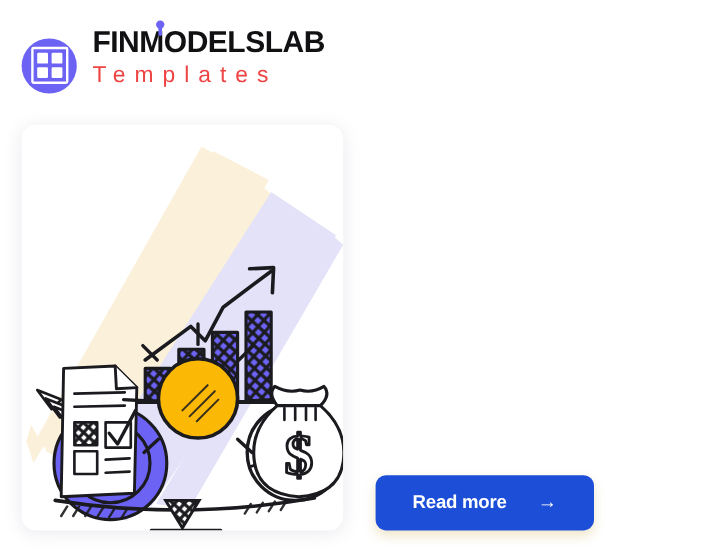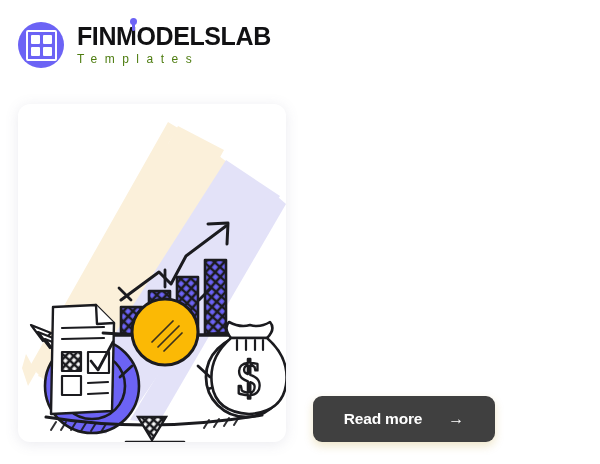--- a/index.html
+++ b/index.html
@@ -24,21 +24,21 @@
   .grid-icon i { display:block; background:#ffffff; border-radius:1px; }
   .brand-text { margin-left:13px; position:relative; }
   .brand-name {
     font-size:25px; font-weight:bold; letter-spacing:-0.4px;
     color:#111113; line-height:1.04; white-space:nowrap;
   }
   .brand-pin { position:absolute; left:53px; top:-5px; width:7px; height:12px; }
   .brand-pin .pin-head { width:7px; height:7px; border-radius:50%; background:#6C63F5; }
   .brand-pin .pin-tail { width:3px; height:7px; background:#6C63F5; margin:-1px auto 0; border-radius:0 0 2px 2px; }
   .brand-sub {
-    font-size:12px; color:#4d7c0f; letter-spacing:7.5px;
+    font-size:19px; color:#ef4444; letter-spacing:7.5px;
     font-weight:500; line-height:1.5; margin-top:1px; white-space:nowrap;
   }
 
   
   .illus-card {
     position:absolute; left:18px; top:104px; width:268px; height:338px;
     background:#ffffff; border-radius:12px;
     box-shadow:0 2px 14px rgba(90,90,130,0.13);
     overflow:hidden;
   }
@@ -49,21 +49,21 @@
     position:absolute; left:313px; top:96px; width:268px;
     font-size:26px; font-weight:bold; line-height:1.30;
     letter-spacing:-0.1px;
   }
   .headline .hl-lead { color:#6C63F5; }
   .headline .hl-main { color:#17171B; }
 
   .cta {
     position:absolute; left:313px; top:396px;
     width:182px; height:46px; border:none; border-radius:9px;
-    background:#404040; cursor:pointer;
+    background:#1d4ed8; cursor:pointer;
     display:flex; align-items:center; justify-content:center; gap:26px;
     box-shadow:0 4px 10px rgba(180,140,10,0.22);
   }
   .cta-label { color:#ffffff; font-size:15.5px; font-weight:bold; letter-spacing:-0.2px; }
   .cta-arrow { color:#ffffff; font-size:16px; line-height:1; font-weight:bold; }
 </style>
 </head>
 <body>
 
 <div class="page">

